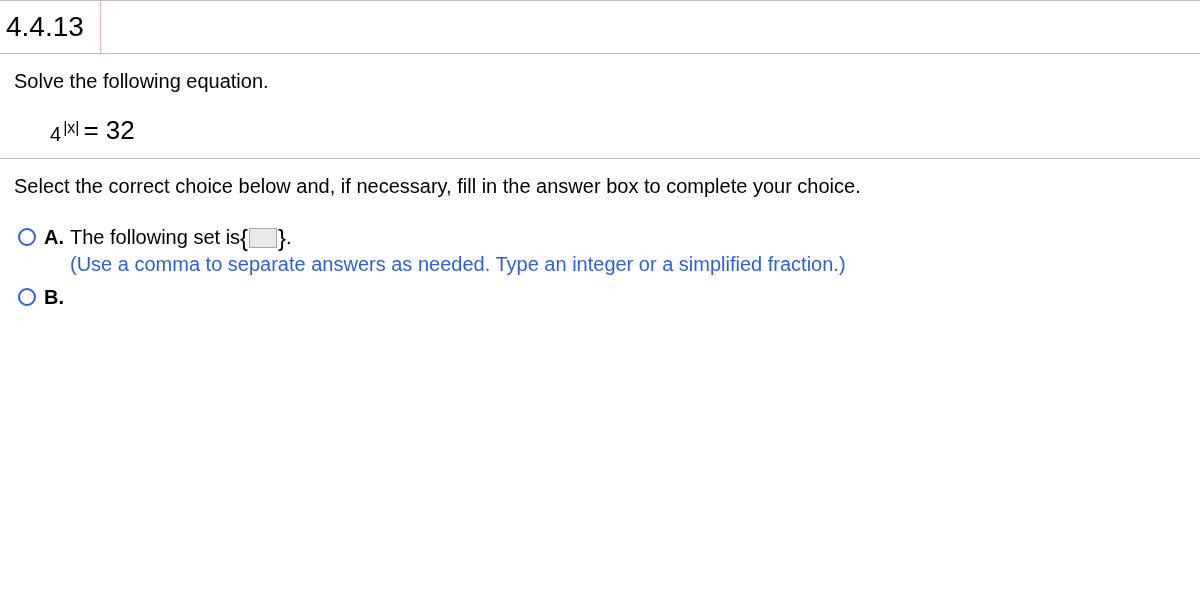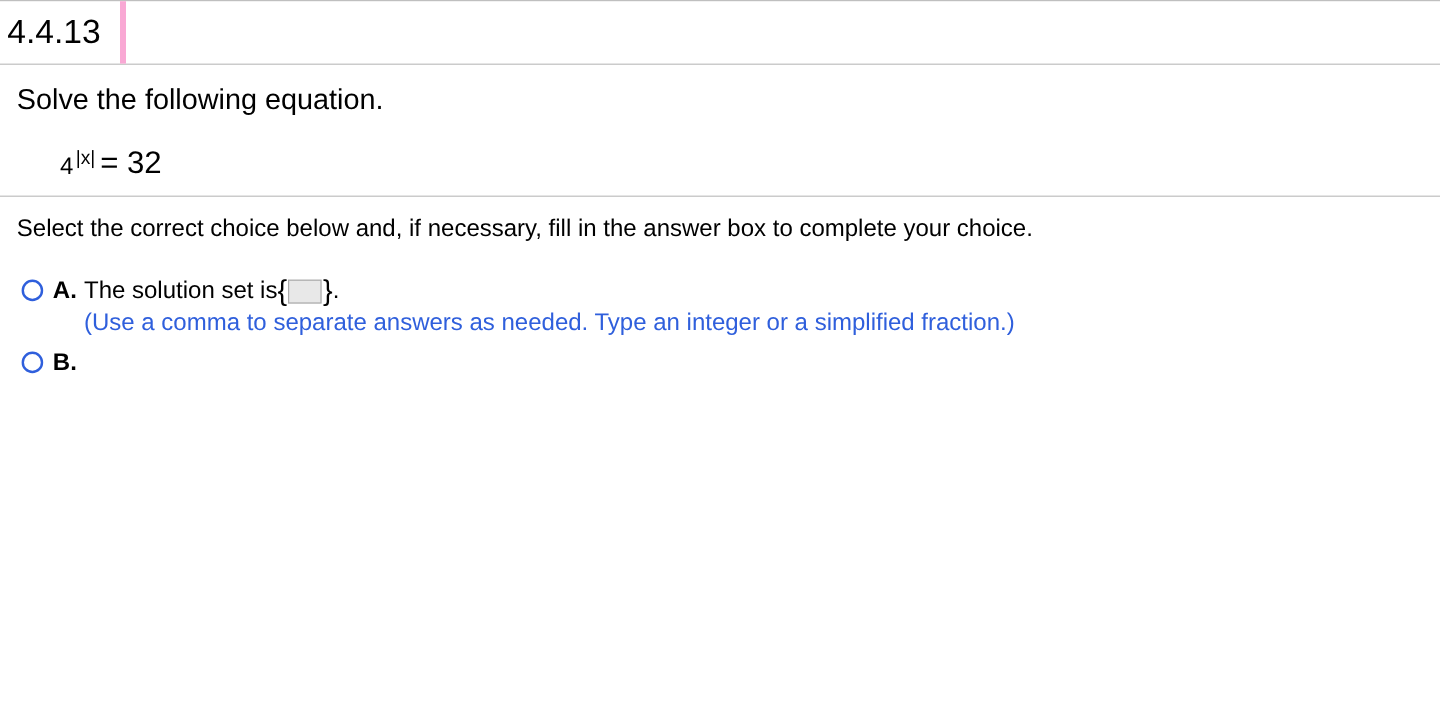--- a/index.html
+++ b/index.html
@@ -16,29 +16,29 @@
       height: 605px;
     }
     .header-bar {
       border-top: 1px solid #bfbfbf;
       border-bottom: 1px solid #bfbfbf;
       display: flex;
     }
     .question-number {
       padding: 10px 16px 10px 6px;
       font-size: 28px;
-      border-right: 5px solid #f9a8d4;
+      border-right: 1px solid #f9a8d4;
       color: #000;
     }
     .prompt-section {
       padding: 16px 14px 12px 14px;
       border-bottom: 1px solid #bfbfbf;
     }
     .prompt-text {
-      font-size: 24px;
+      font-size: 20px;
       margin-bottom: 22px;
     }
     .equation {
       font-size: 20px;
       padding-left: 36px;
       display: flex;
       align-items: flex-end;
     }
     .eq-base {
       font-size: 20px;
@@ -126,21 +126,21 @@
 
 <div class="instructions">Select the correct choice below and, if necessary, fill in the answer box to complete your choice.</div>
 
 <div class="choices">
 
   <div class="choice-row">
     <span class="radio"></span>
     <span class="choice-label">A.</span>
     <div class="choice-body">
       <div class="choice-line1">
-        <span>The solution set is </span>
+        <span>The following set is </span>
         <span class="brace">{</span>
         <span class="answer-box"></span>
         <span class="brace">}</span>
         <span>.</span>
       </div>
       <div class="hint">(Use a comma to separate answers as needed. Type an integer or a simplified fraction.)</div>
     </div>
   </div>
 
   <div class="choice-row">

